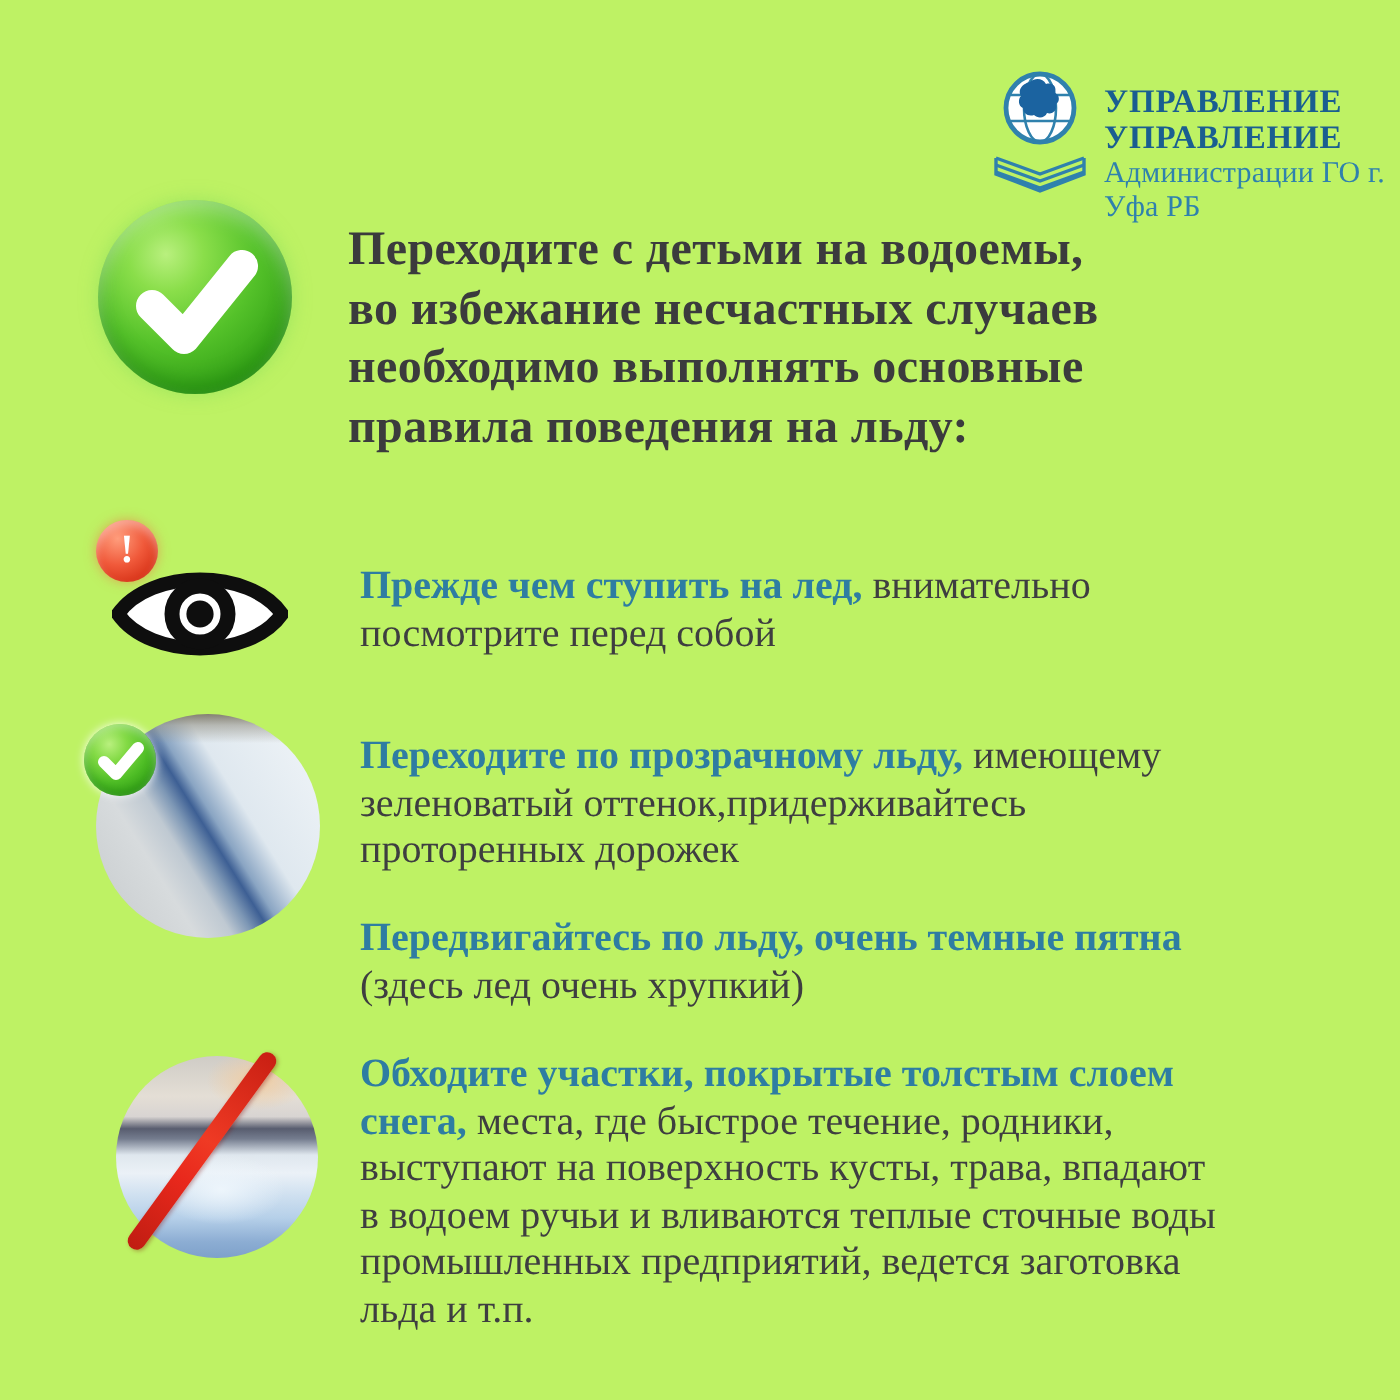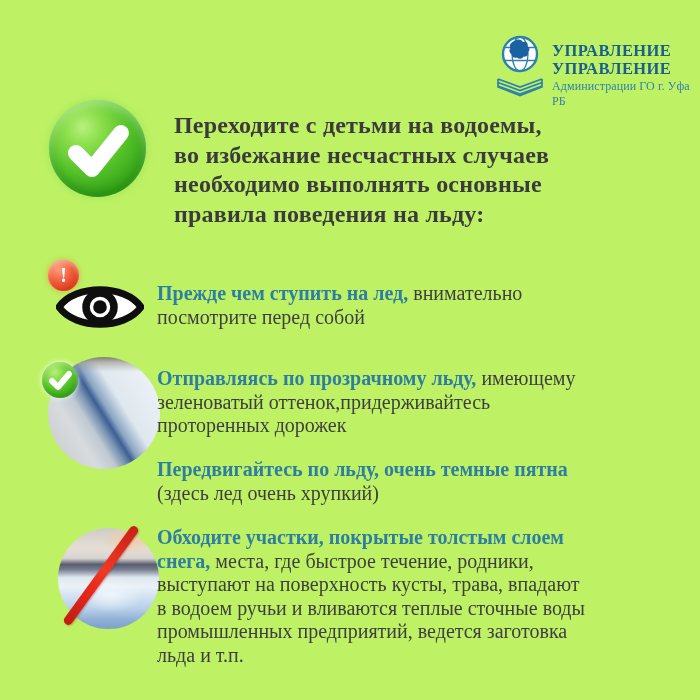--- a/index.html
+++ b/index.html
@@ -4,32 +4,32 @@
 <style>
   html,body{margin:0;padding:0;background:#ffffff;}
   .page{position:relative;width:700px;height:700px;background:#bef264;overflow:hidden;
         font-family:Liberation Serif, serif;}
 
   
   .logo{position:absolute;left:494px;top:34px;width:200px;height:68px;display:flex;}
   .logo-icon{width:52px;height:64px;flex:0 0 auto;}
   .logo-text{margin-left:6px;padding-top:8px;}
   .logo-line{font-weight:bold;font-size:16.5px;line-height:17.5px;letter-spacing:.4px;color:#1a5e90;}
-  .logo-sub{font-size:12px;color:#2f81ad;margin-top:2px;letter-spacing:.1px;}
+  .logo-sub{font-size:15px;color:#2f81ad;margin-top:2px;letter-spacing:.1px;}
 
   
   .big-check{position:absolute;left:49px;top:100px;width:97px;height:97px;border-radius:50%;
     background:radial-gradient(circle at 35% 28%, #b9f07e 0%, #8ade4a 20%, #55c22a 48%, #31a015 78%, #278a0f 100%);
     box-shadow:0 0 9px rgba(130,220,90,.55), inset 0 5px 9px rgba(255,255,255,.35), inset 0 -6px 10px rgba(0,90,0,.28);}
   .big-check svg{position:absolute;left:0;top:0;}
   .intro{position:absolute;left:174px;top:111px;width:512px;
     font-weight:bold;font-size:24px;line-height:29.5px;letter-spacing:.2px;color:#3b3b3d;white-space:pre-line;}
 
   
-  .rule{position:absolute;left:157px;white-space:pre-line;font-size:20px;line-height:23.5px;color:#3e3e40;margin:0;width:516px;}
+  .rule{position:absolute;left:180px;white-space:pre-line;font-size:20px;line-height:23.5px;color:#3e3e40;margin:0;width:516px;}
   .lead{color:#2e7da2;font-weight:bold;}
 
   
   .eye-wrap{position:absolute;left:46px;top:258px;width:110px;height:84px;}
   .warn-badge{position:absolute;left:2px;top:2px;width:31px;height:31px;border-radius:50%;
     background:radial-gradient(circle at 35% 30%, #ff9d7c 0%, #f0593a 45%, #d32c12 85%);
     box-shadow:0 0 6px rgba(240,110,70,.55), inset 0 3px 4px rgba(255,255,255,.4);
     color:#fff;font-weight:bold;font-size:20px;line-height:31px;text-align:center;}
   .eye-svg{position:absolute;left:10px;top:21px;}
 
@@ -95,21 +95,21 @@
   </div>
   <p class="rule" style="top:282px"><span class="lead">Прежде чем ступить на лед,</span><span> внимательно
 посмотрите перед собой</span></p>
 
   <div class="photo photo1"></div>
   <div class="check-badge">
     <svg width="36" height="36" viewBox="0 0 36 36" xmlns="http://www.w3.org/2000/svg">
       <path d="M10,19 L16,25 L27,12" fill="none" stroke="#ffffff" stroke-width="6" stroke-linecap="round" stroke-linejoin="round"></path>
     </svg>
   </div>
-  <p class="rule" style="top:367px"><span class="lead">Отправляясь по прозрачному льду,</span><span> имеющему
+  <p class="rule" style="top:367px"><span class="lead">Переходите по прозрачному льду,</span><span> имеющему
 зеленоватый оттенок,придерживайтесь
 проторенных дорожек</span></p>
 
   <p class="rule" style="top:458px"><span class="lead">Передвигайтесь по льду, очень темные пятна</span><span>
 (здесь лед очень хрупкий)</span></p>
 
   <div class="photo photo2"></div>
   <div class="slash"></div>
   <p class="rule" style="top:526px"><span class="lead">Обходите участки, покрытые толстым слоем
 снега,</span><span> места, где быстрое течение, родники,

